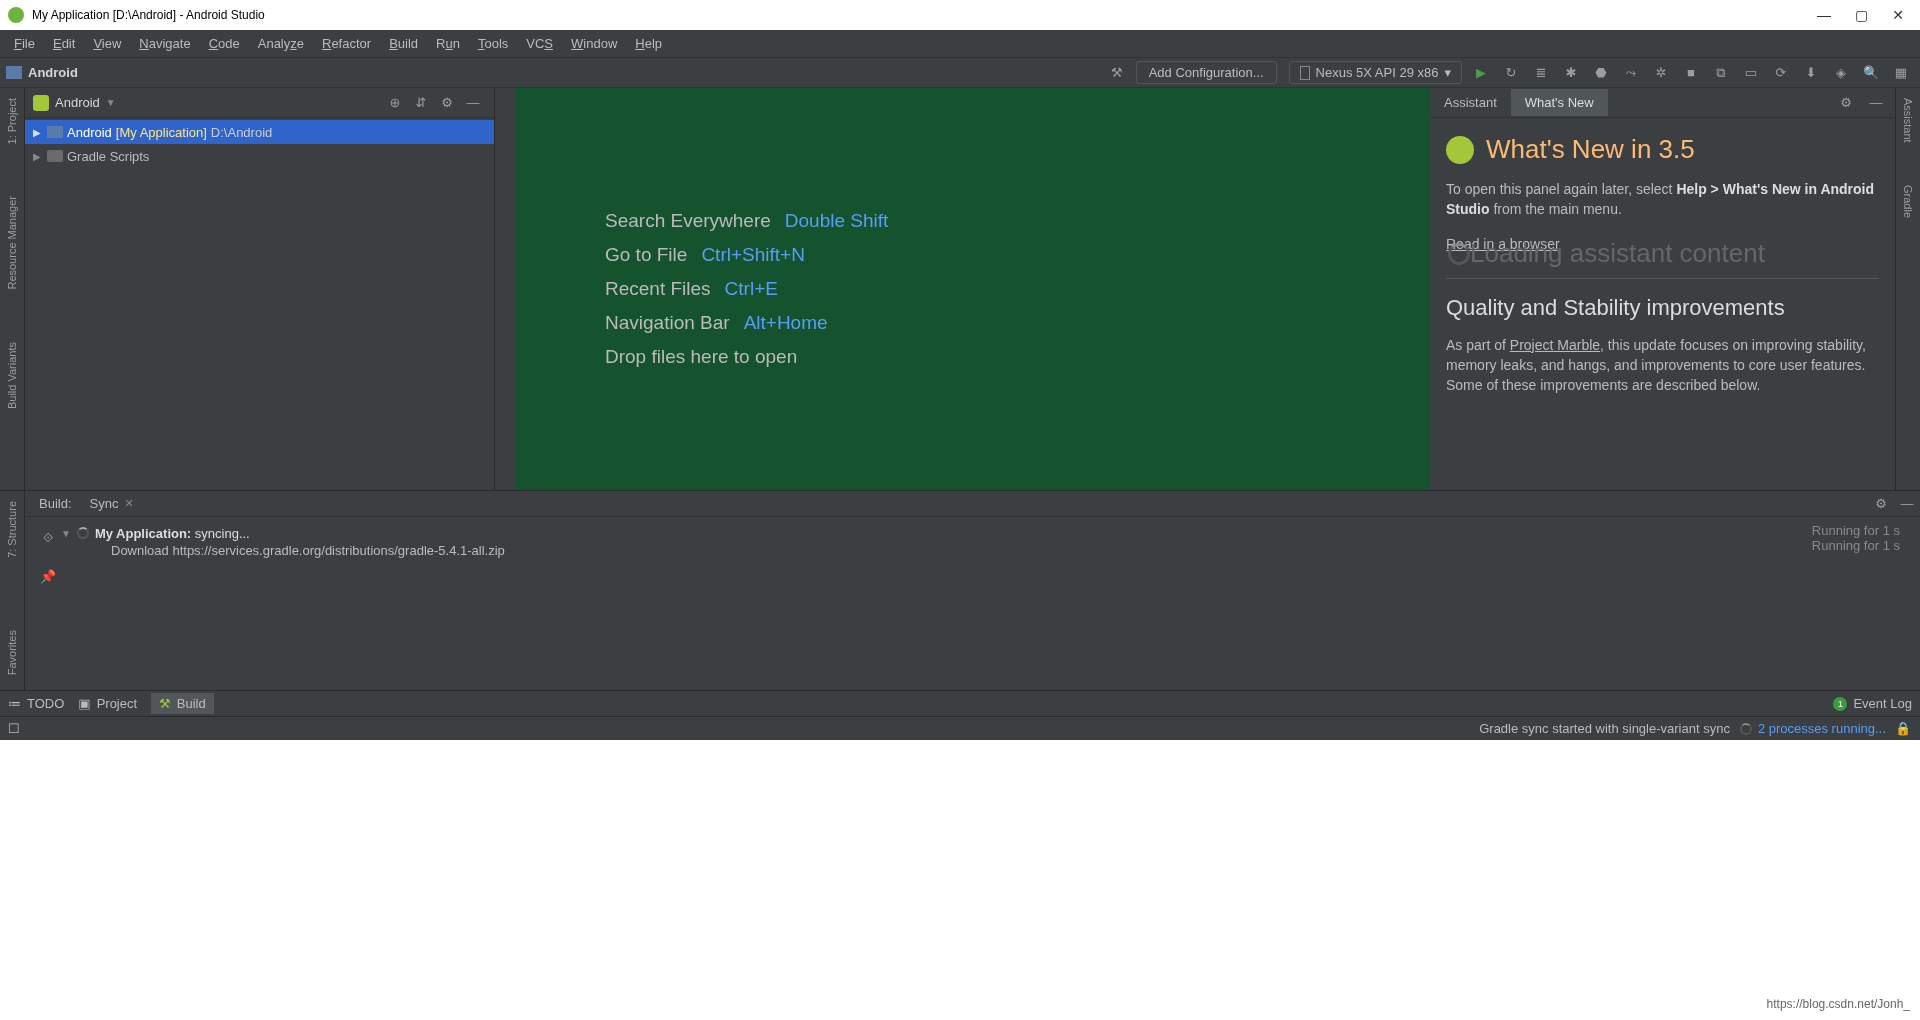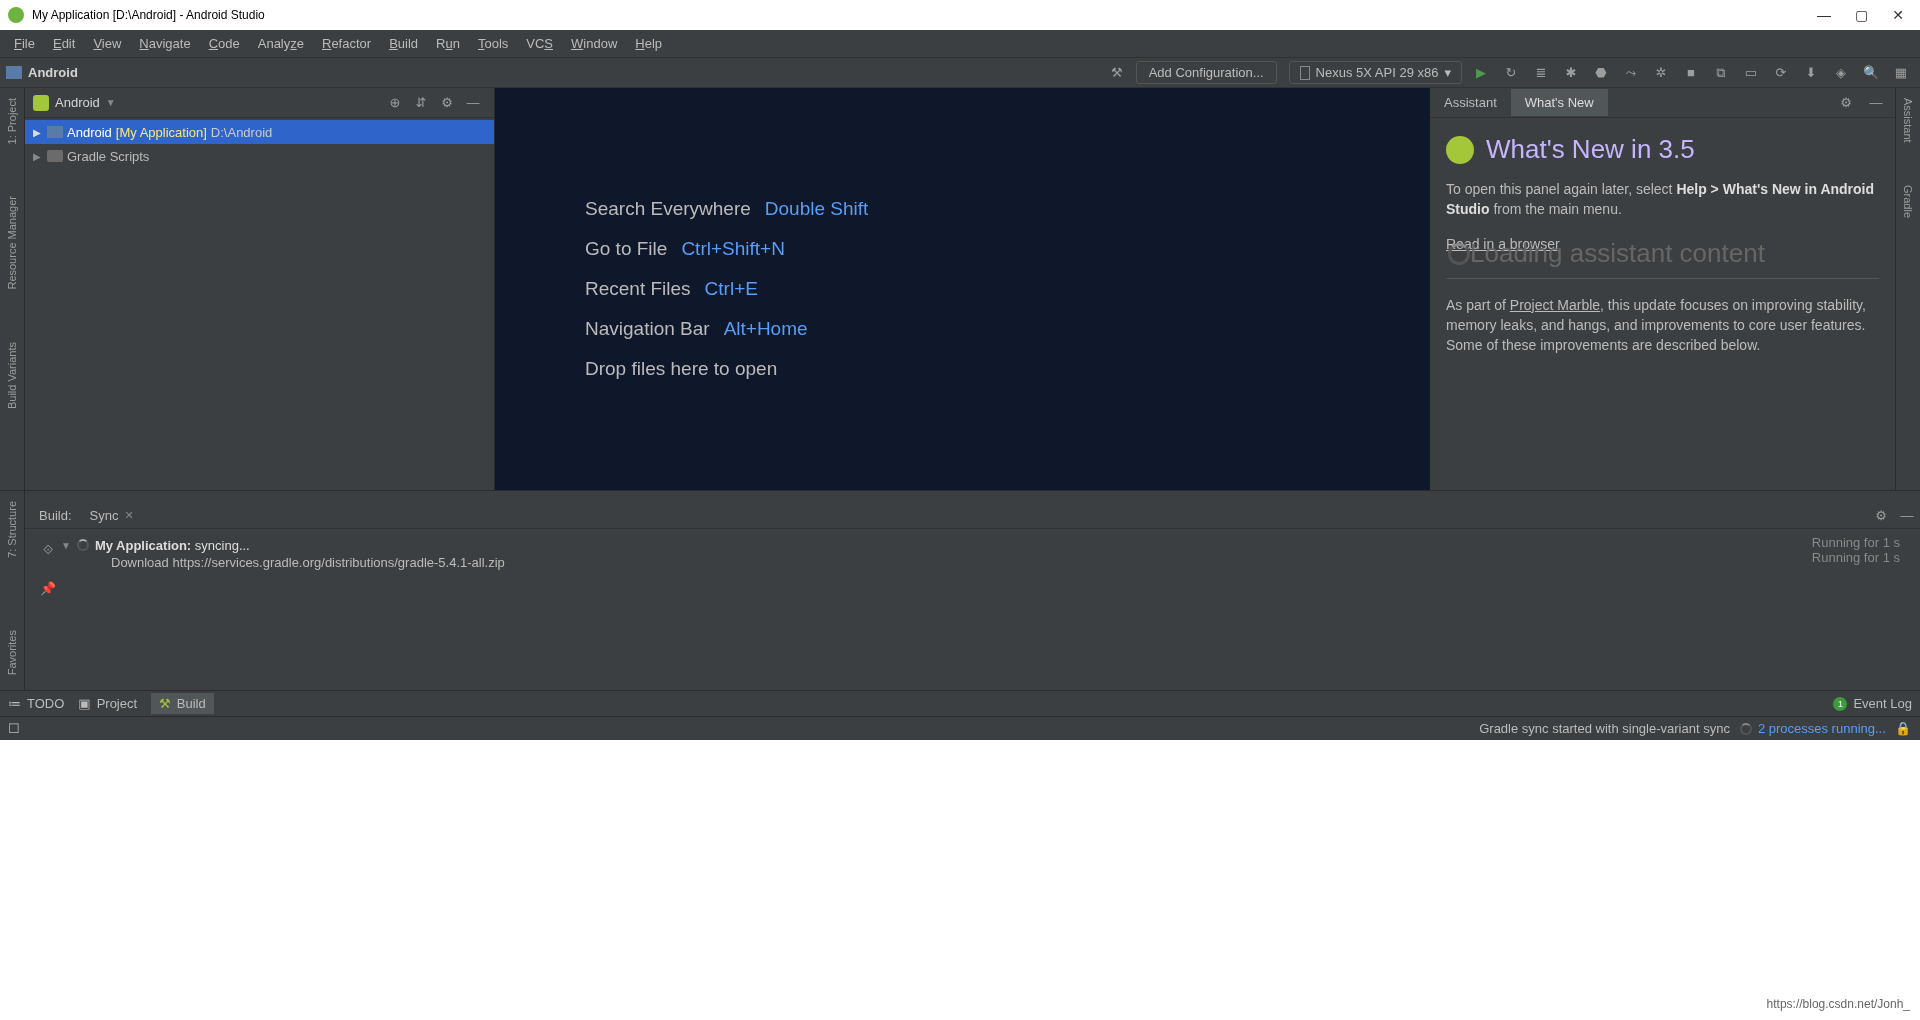--- a/index.html
+++ b/index.html
@@ -38,43 +38,43 @@
 .trow .arrow { width:10px; color:#888; font-size:10px; }
 .trow.sel .arrow { color:#ddd; }
 .trow .ficon { width:16px; height:12px; background:#5a7ba8; }
 .trow .gicon { width:16px; height:12px; background:#6b6b6b; border-radius:2px; }
 .trow .tlabel { color:#bbb; }
 .trow.sel .tlabel { color:#fff; }
 .trow .tbrack { color:#c0a050; }
 .trow.sel .tbrack { color:#ffe680; }
 .trow .tpath { color:#888; }
 .trow.sel .tpath { color:#ccc; }
-.editor { flex:1; background:#0f172a; display:flex; flex-direction:column; justify-content:center; align-items:flex-start; padding-left:90px; gap:18px; }
+.editor { flex:1; background:#14532d; display:flex; flex-direction:column; justify-content:center; align-items:flex-start; padding-left:90px; gap:12px;margin-left:20px; }
 .edrow { font-size:19px; color:#bbbbbb; display:flex; gap:14px; }
 .edrow .sc { color:#589df6; }
 .assist { width:465px; background:#3c3f41; display:flex; flex-direction:column; }
 .asstabs { height:30px; display:flex; align-items:center; border-bottom:1px solid #323232; }
 .asstab { padding:6px 14px; cursor:pointer; color:#bbbbbb; }
 .asstab.active { background:#515658; color:#ddd; }
 .assctl { margin-left:auto; display:flex; gap:4px; padding-right:6px; }
 .assbody { flex:1; overflow:hidden; padding:16px 16px; position:relative; }
 .asshdr { display:flex; align-items:center; gap:12px; }
 .asbigicon { width:28px; height:28px; background:#a4c639; border-radius:50%; }
-.asshdr h1 { font-size:26px; font-weight:400; color:#c4b5fd; }
+.asshdr h1 { font-size:26px; font-weight:400; color:#fdba74; }
 .asspara { margin-top:14px; font-size:14px; color:#bbb; line-height:1.45; }
 .asslink { text-decoration:underline; color:#bbb; cursor:pointer; }
 .assbold { font-weight:bold; color:#ddd; }
 .loading { position:absolute; left:18px; top:120px; font-size:26px; color:#666; display:flex; align-items:center; }
 .spinner { width:22px; height:22px; border:3px solid #555; border-top-color:#888; border-radius:50%; }
 .asshr { border:0; border-top:1px solid #555; margin:24px 0 16px; }
 .assh2 { font-size:22px; color:#dcdcdc; font-weight:400; }
 .buildpanel { height:200px; background:#3c3f41; border-top:1px solid #2b2b2b; display:flex; }
 .bpleft { width:25px; background:#3c3f41; border-right:1px solid #2b2b2b; display:flex; flex-direction:column; align-items:center; padding-top:4px; gap:60px; }
 .bpbody { flex:1; display:flex; flex-direction:column; }
-.bptabs { height:26px; display:flex; align-items:center; border-bottom:1px solid #323232; padding-left:6px;margin-top:12px; }
+.bptabs { height:26px; display:flex; align-items:center; border-bottom:1px solid #323232; padding-left:6px; }
 .bptabs .blab { color:#bbb; padding:4px 8px; }
 .bptabs .btab { padding:4px 10px; color:#bbb; cursor:pointer; display:flex; align-items:center; gap:6px; }
 .bptabs .close { color:#888; font-size:11px; }
 .bptabs .bspacer { flex:1; }
 .bpout { flex:1; padding:6px 10px; display:flex; }
 .bpcol { width:26px; display:flex; flex-direction:column; align-items:center; gap:12px; padding-top:2px; }
 .bptree { flex:1; }
 .bprow { display:flex; align-items:center; height:20px; gap:6px; }
 .bprow .arw { color:#888; font-size:10px; }
 .bprow .spin { width:12px; height:12px; border:2px solid #555; border-top-color:#aaa; border-radius:50%; }
@@ -228,20 +228,21 @@
       </div>
       <p class="asspara">
         <span>To open this panel again later, select </span><span class="assbold">Help &gt; What's New in Android Studio</span><span> from the main menu.</span>
       </p>
       <div class="loading">
         <span class="spinner"></span>
         <span>Loading assistant content</span>
       </div>
       <p class="asspara"><span class="asslink">Read in a browser</span></p>
       <hr class="asshr">
+      <h2 class="assh2">Quality and Stability improvements</h2>
       <p class="asspara">
         <span>As part of </span><span class="asslink">Project Marble</span><span>, this update focuses on improving stability, memory leaks, and hangs, and improvements to core user features. Some of these improvements are described below.</span>
       </p>
     </div>
   </div>
 
   <div class="rightstrip">
     <span class="vtabr">Assistant</span>
     <span class="vtabr" style="margin-top:30px">Gradle</span>
   </div>

